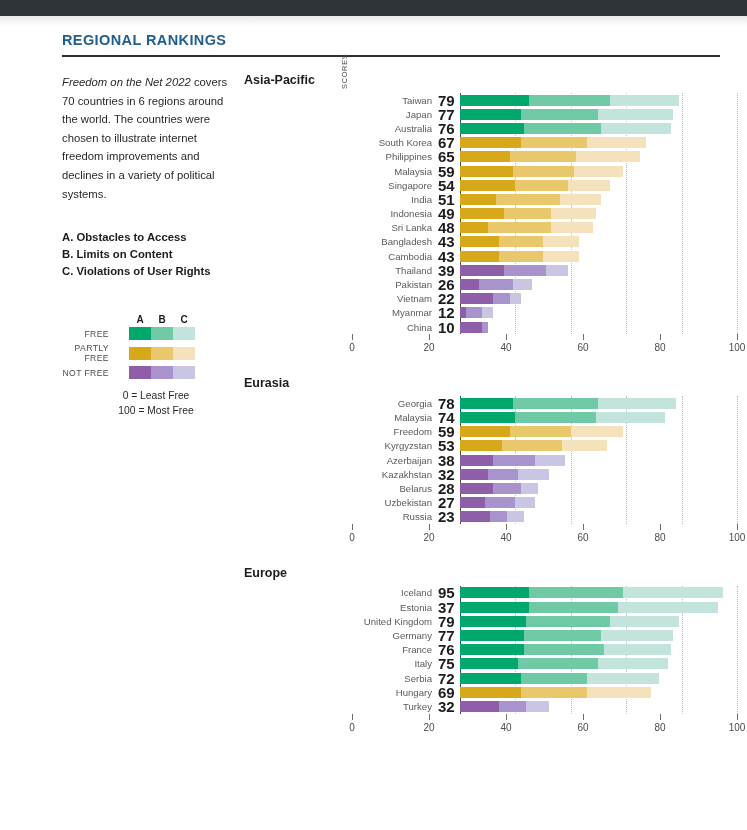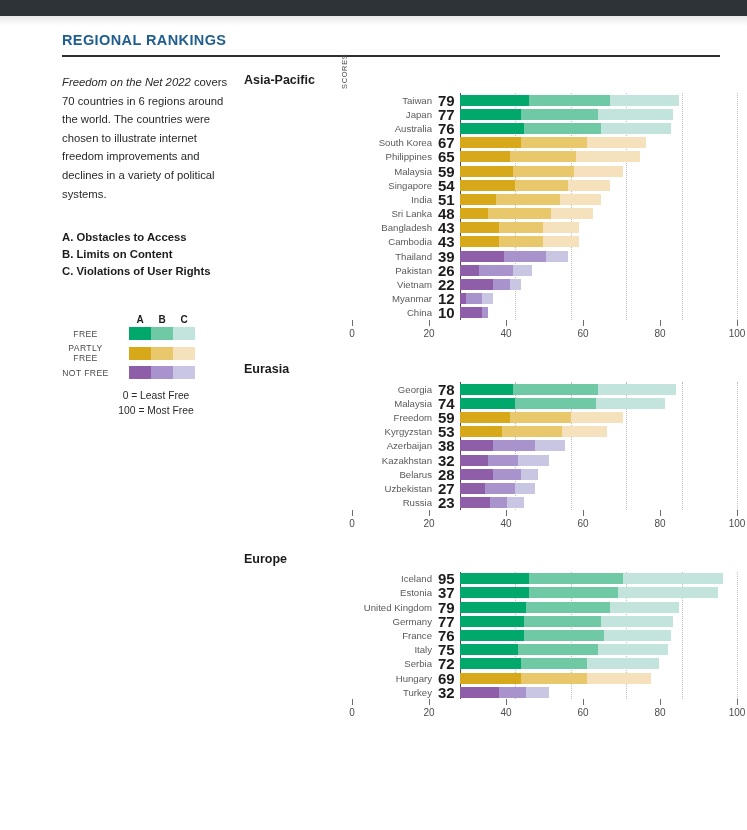--- a/index.html
+++ b/index.html
@@ -73,21 +73,21 @@
   }
   .legend-head .lh-spacer { width:67px; }
   .legend-head .lh-cell { width:22px; text-align:center; }
   .legend-row {
     display:flex;
     align-items:center;
     margin-bottom:3px;
   }
   .legend-label {
     width:67px;
-    text-align:center;
+    text-align:right;
     padding-right:20px;
     font-size:8.6px;
     letter-spacing:0.4px;
     color:#4a4a4a;
   }
   .sw { width:22px; height:13px; display:block; }
   .legend-note {
     margin-top:9px;
     font-size:10.3px;
     line-height:15px;
@@ -330,20 +330,29 @@
               <div class="row">
                 <div class="rlab">India</div>
                 <div class="rval">51</div>
                 <div class="bar">
                   <div class="seg" style="width: 13%; background: rgb(214, 168, 26);"></div>
                   <div class="seg" style="width: 23%; background: rgb(232, 200, 106);"></div>
                   <div class="seg" style="width: 15%; background: rgb(245, 225, 187);"></div>
                 </div>
               </div>
               <div class="row">
+                <div class="rlab">Indonesia</div>
+                <div class="rval">49</div>
+                <div class="bar">
+                  <div class="seg" style="width: 16%; background: rgb(214, 168, 26);"></div>
+                  <div class="seg" style="width: 17%; background: rgb(232, 200, 106);"></div>
+                  <div class="seg" style="width: 16%; background: rgb(245, 225, 187);"></div>
+                </div>
+              </div>
+              <div class="row">
                 <div class="rlab">Sri Lanka</div>
                 <div class="rval">48</div>
                 <div class="bar">
                   <div class="seg" style="width: 10%; background: rgb(214, 168, 26);"></div>
                   <div class="seg" style="width: 23%; background: rgb(232, 200, 106);"></div>
                   <div class="seg" style="width: 15%; background: rgb(245, 225, 187);"></div>
                 </div>
               </div>
               <div class="row">
                 <div class="rlab">Bangladesh</div>

